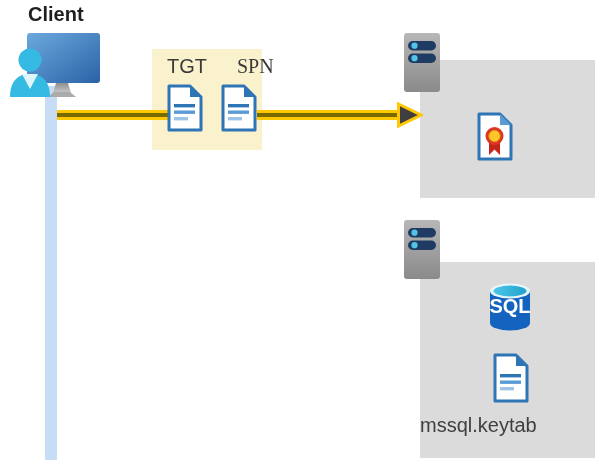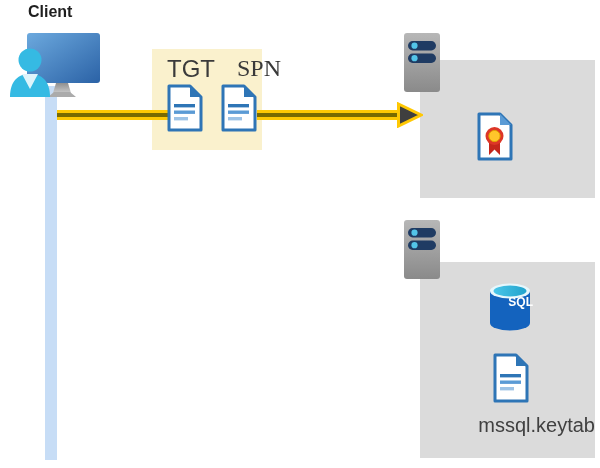--- a/index.html
+++ b/index.html
@@ -1,28 +1,28 @@
 <!DOCTYPE html>
 <html><head>
 <meta charset="utf-8">
 <style>
   * { margin:0; padding:0; box-sizing:border-box; }
   html,body { width:600px; height:468px; background:#ffffff; font-family:"Liberation Sans", sans-serif; }
   .canvas { position:relative; width:600px; height:468px; background:#ffffff; overflow:hidden; }
 
-  .heading { position:absolute; font-size:16px; font-weight:bold; color:#1f1f1f; letter-spacing:0; }
+  .heading { position:absolute; font-size:20px; font-weight:bold; color:#1f1f1f; letter-spacing:0; }
   .client-label { left:28px; top:3px; }
   .dc-label { left:456px; top:3px; width:135px; line-height:23px; }
   .linux-label { left:456px; top:229px; white-space:nowrap; }
 
-  .ticket-label { position:absolute; top:55px; width:36px; text-align:center; font-size:24px; color:#3a3a3a; }
+  .ticket-label { position:absolute; top:55px; width:36px; text-align:center; font-size:20px; color:#3a3a3a; }
   .tgt-label { left:167px; }
   .spn-label { left:237px;font-family:Liberation Serif, serif; }
 
-  .keytab-label { position:absolute; left:420px; top:414px; width:175px; text-align:right; font-size:20px; color:#404040; }
+  .keytab-label { position:absolute; left:420px; top:414px; width:175px; text-align:left; font-size:20px; color:#404040; }
 
   .yellow-box { position:absolute; left:152px; top:49px; width:110px; height:101px; background:#FAF1CD; }
 
   .gray-box { position:absolute; background:#DBDBDB; width:175px; left:420px; }
   .dc-box { top:60px; height:138px; }
   .linux-box { top:262px; height:196px; }
 
   .timeline-bar { position:absolute; left:45px; top:86px; width:12px; height:374px; background:#C7DDF6; }
 
   .arrow-line { position:absolute; top:110px; height:10px;
@@ -34,22 +34,22 @@
   .icon-abs { position:absolute; }
   .client-icon { left:8px; top:30px; }
   .dc-server-icon { left:404px; top:33px; }
   .linux-server-icon { left:404px; top:220px; }
   .doc1-icon { left:167px; top:84px; }
   .doc2-icon { left:221px; top:84px; }
   .cert-icon { left:477px; top:112px; }
   .sql-icon { left:487px; top:283px; }
   .keytab-icon { left:493px; top:353px; }
 
-  .sql-text { position:absolute; left:487px; top:295px; width:46px; text-align:right;
-    font-size:12px; font-weight:bold; color:#ffffff; }
+  .sql-text { position:absolute; left:487px; top:295px; width:46px; text-align:center;
+    font-size:20px; font-weight:bold; color:#ffffff; }
 </style>
 </head>
 <body>
 
 <div class="canvas">
 
   <div class="timeline-bar"></div>
 
   <div class="yellow-box"></div>
 

